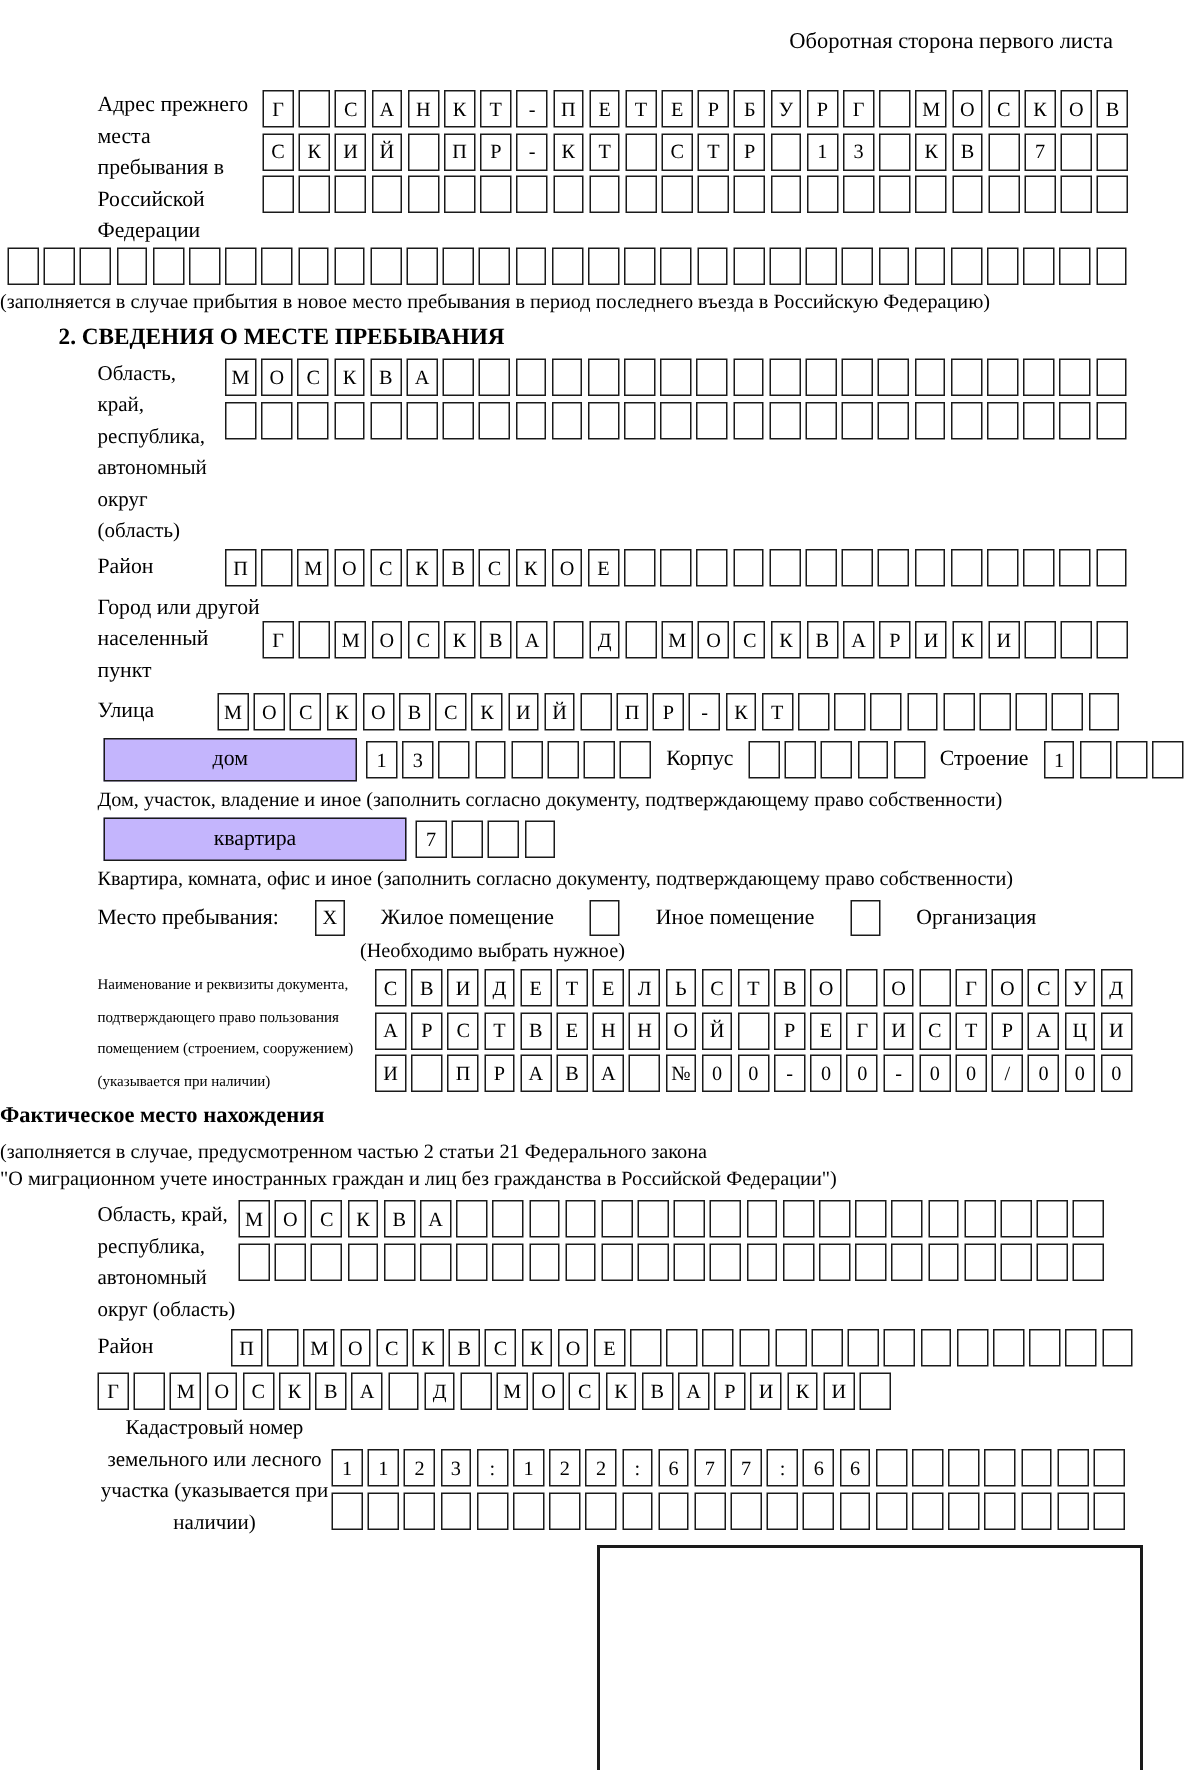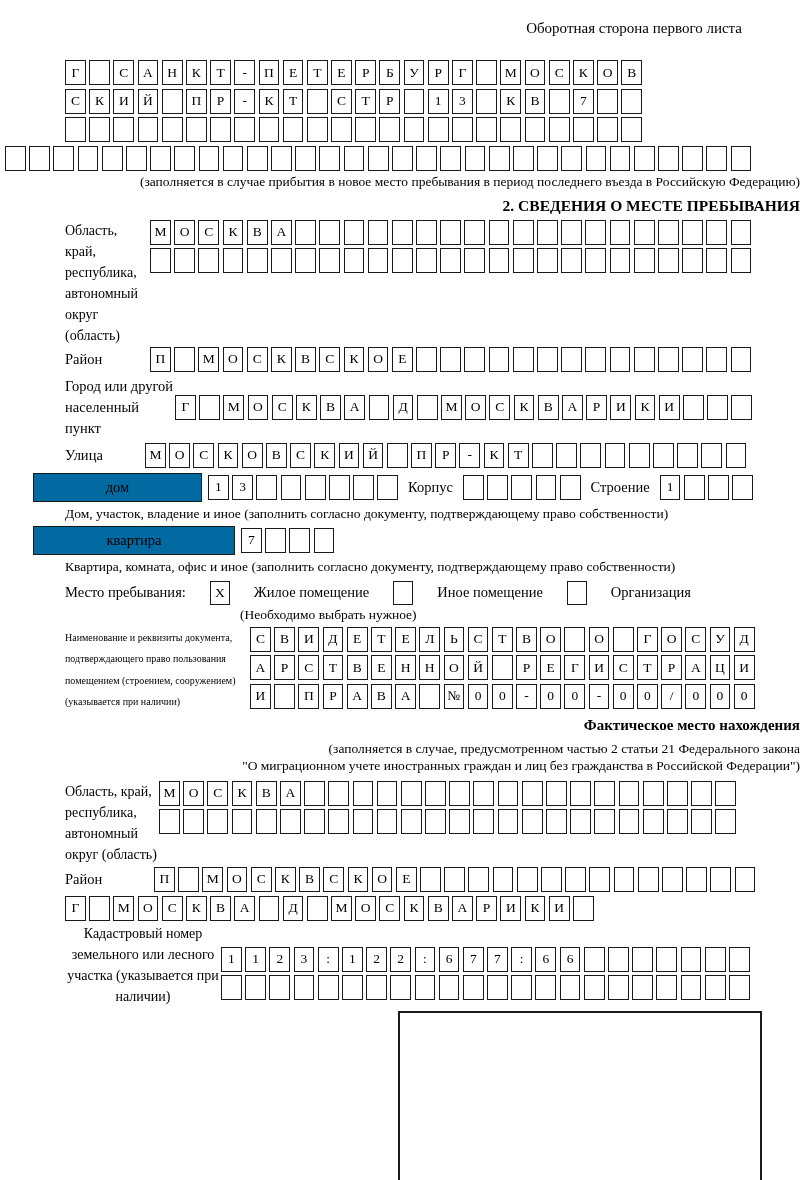--- a/index.html
+++ b/index.html
@@ -7,34 +7,34 @@
   body {
     width:800px; height:1180px; overflow:hidden;
     font-family:"Liberation Serif", serif;
     color:#000;
   }
   .hdr-note { text-align:right; padding:20px 58px 0 0; font-size:15px; }
   .form-row { display:flex; align-items:flex-start; }
   .form-row.vcenter { align-items:center; }
   .label { font-size:14.5px; line-height:21px; flex:0 0 auto; }
   .small { font-size:13.5px; }
-  .center { text-align:right; }
+  .center { text-align:left; }
   .bold { font-weight:bold; }
   .cells { display:flex; gap:3.4px; }
   .cells .cell {
     flex:0 0 20.8px; width:20.8px; height:25px;
     border:1.7px solid #1a1a1a;
     display:flex; align-items:center; justify-content:center;
     font-size:13.5px; background:#fff;
   }
   .grid-col > .cells { margin-bottom:3.5px; }
   .box-label {
     border:1.8px solid #1a1a1a; height:29px;
     display:flex; align-items:center; justify-content:center;
-    font-size:14.5px; background:#0369a1;
+    font-size:14.5px; background:#c4b5fd;margin-left:36px;
   }
   .checkbox {
     width:20px; height:24px; border:1.6px solid #1a1a1a;
     display:inline-flex; align-items:center; justify-content:center;
     font-size:13.5px; background:#fff;
   }
   
   .addr-block { margin:23px 0 0 65px; }
   .addr-block .label { width:108px; margin-right:2px; }
   .full-row { margin:0 0 0 5px; }
@@ -74,20 +74,21 @@
     margin:4px 0 0 398px; width:364px; height:176px;
     border:2px solid #1a1a1a; background:#fff;
   }
 </style>
 </head>
 <body>
 
 <div class="hdr-note">Оборотная сторона первого листа</div>
 
 <div class="form-row addr-block">
+  <div class="label">Адрес прежнего места пребывания в Российской Федерации</div>
   <div class="grid-col">
     <div class="cells">
         <span class="cell">Г</span>
         <span class="cell"></span>
         <span class="cell">С</span>
         <span class="cell">А</span>
         <span class="cell">Н</span>
         <span class="cell">К</span>
         <span class="cell">Т</span>
         <span class="cell">-</span>

